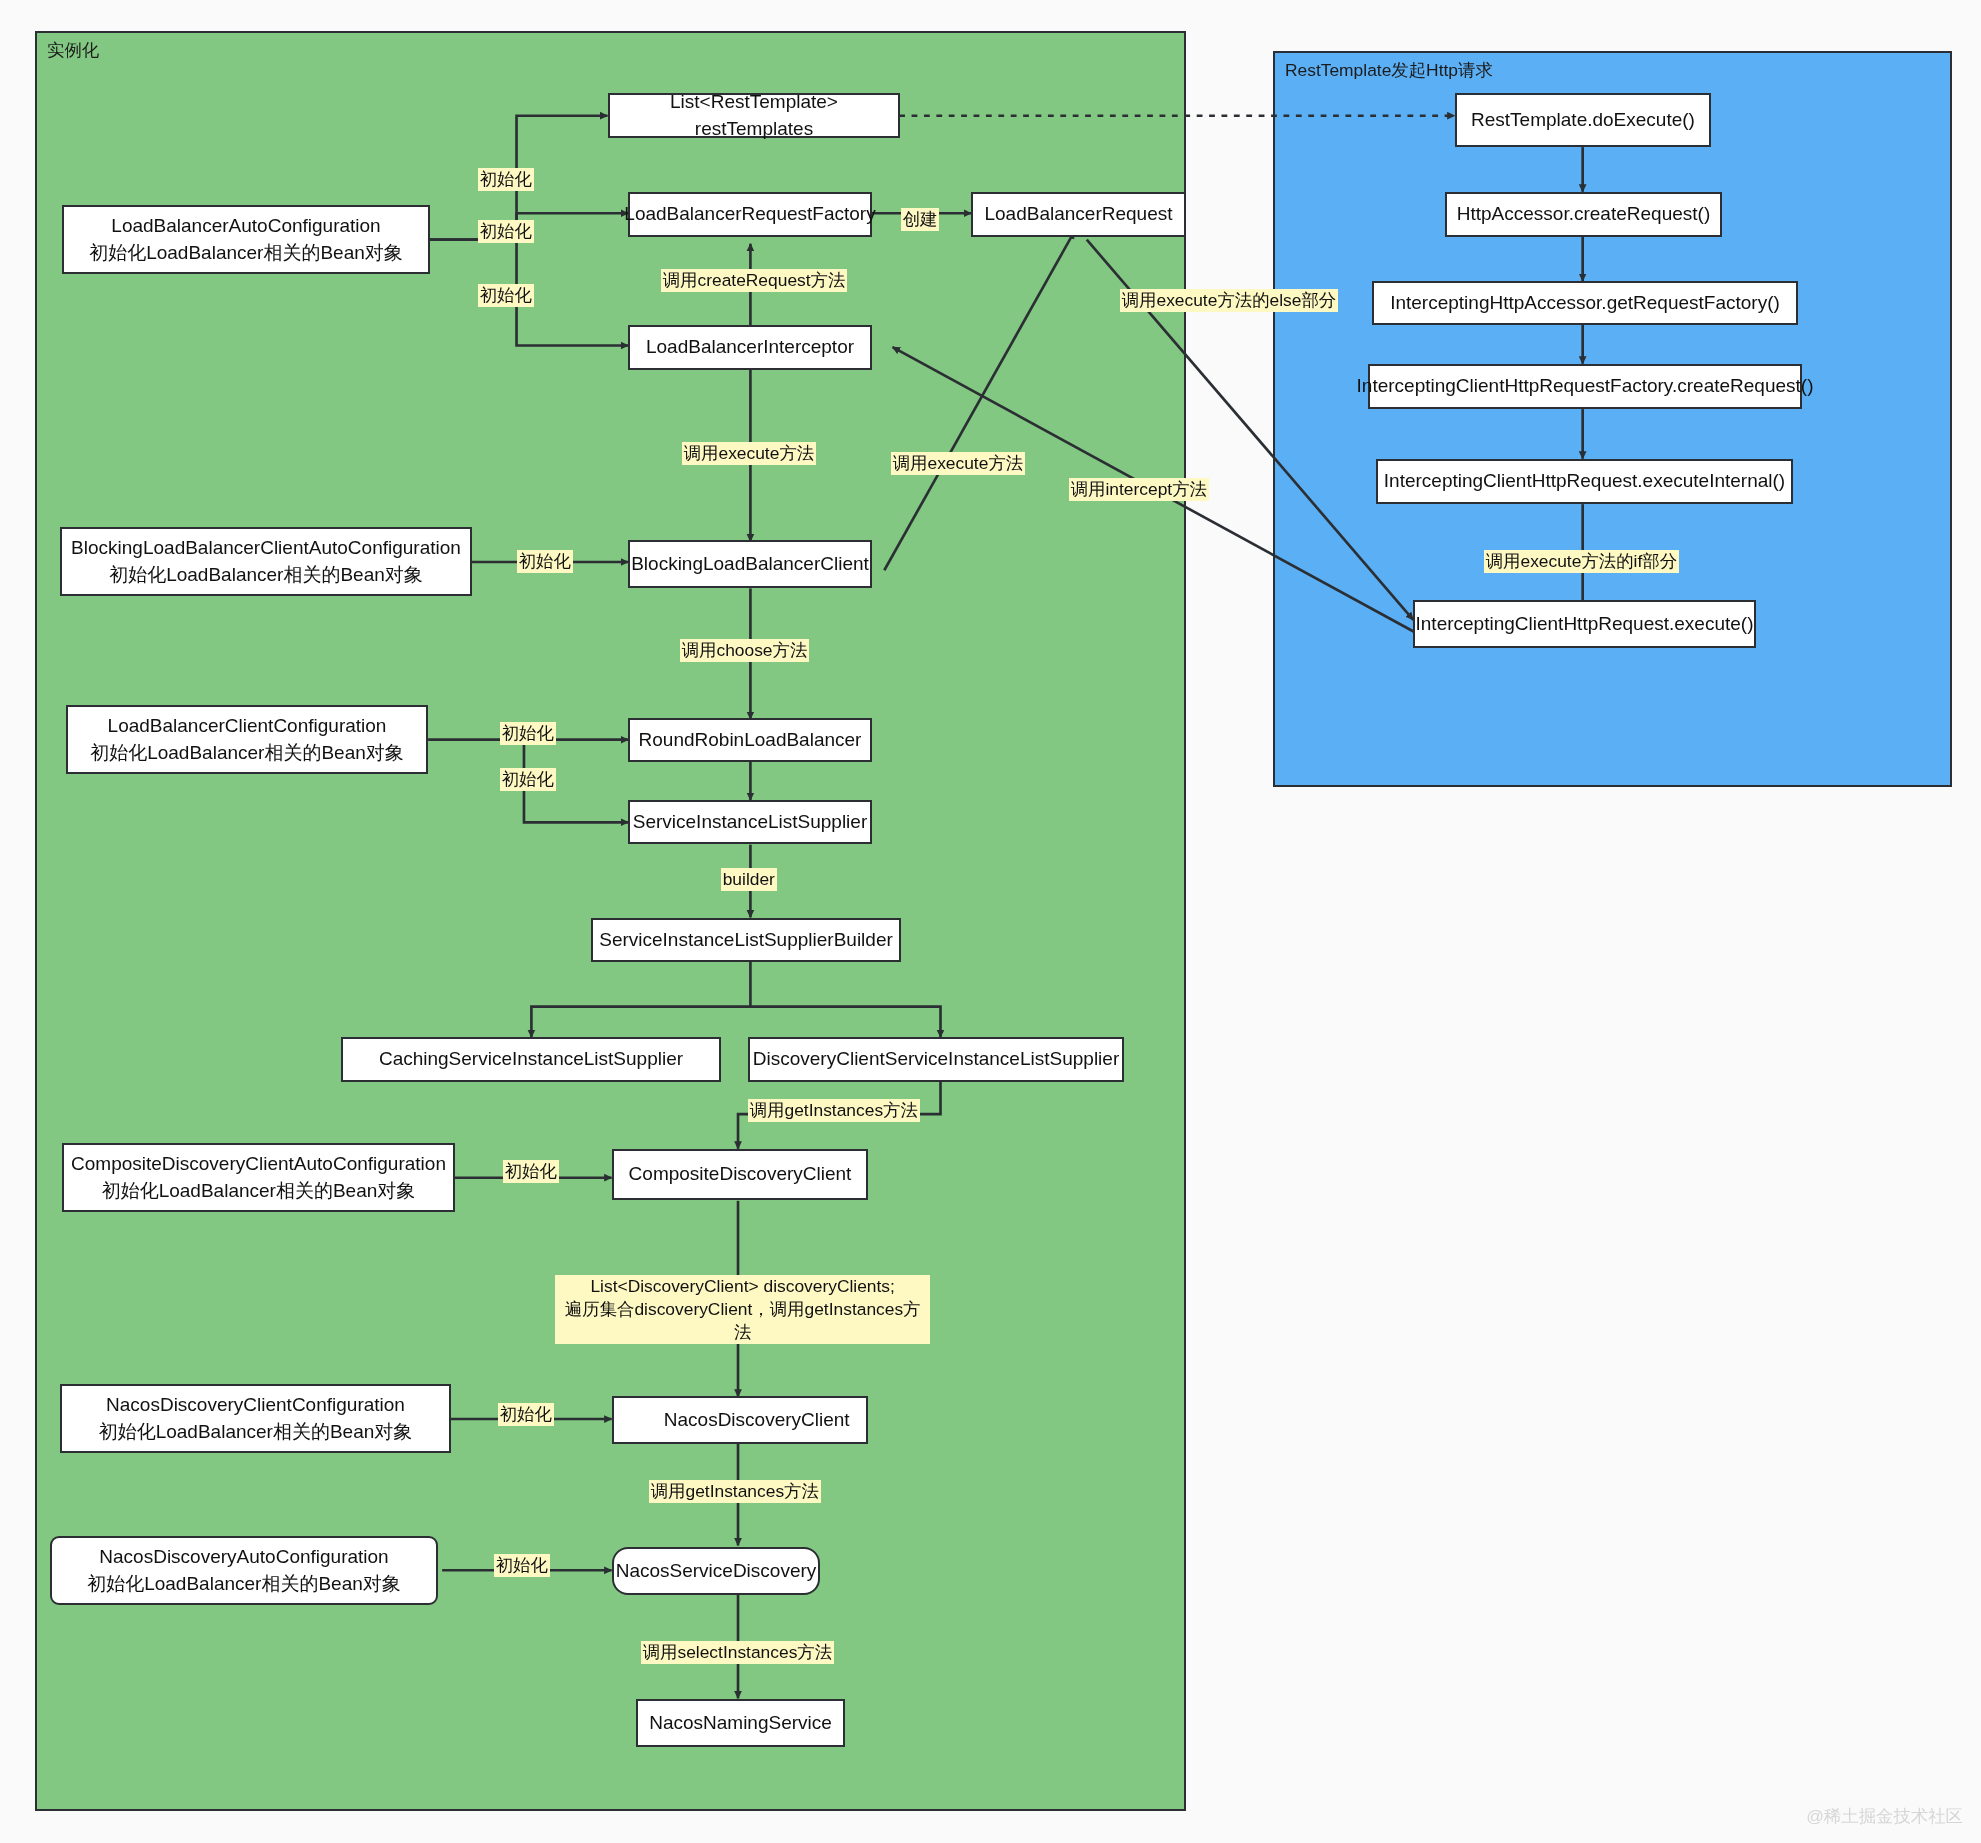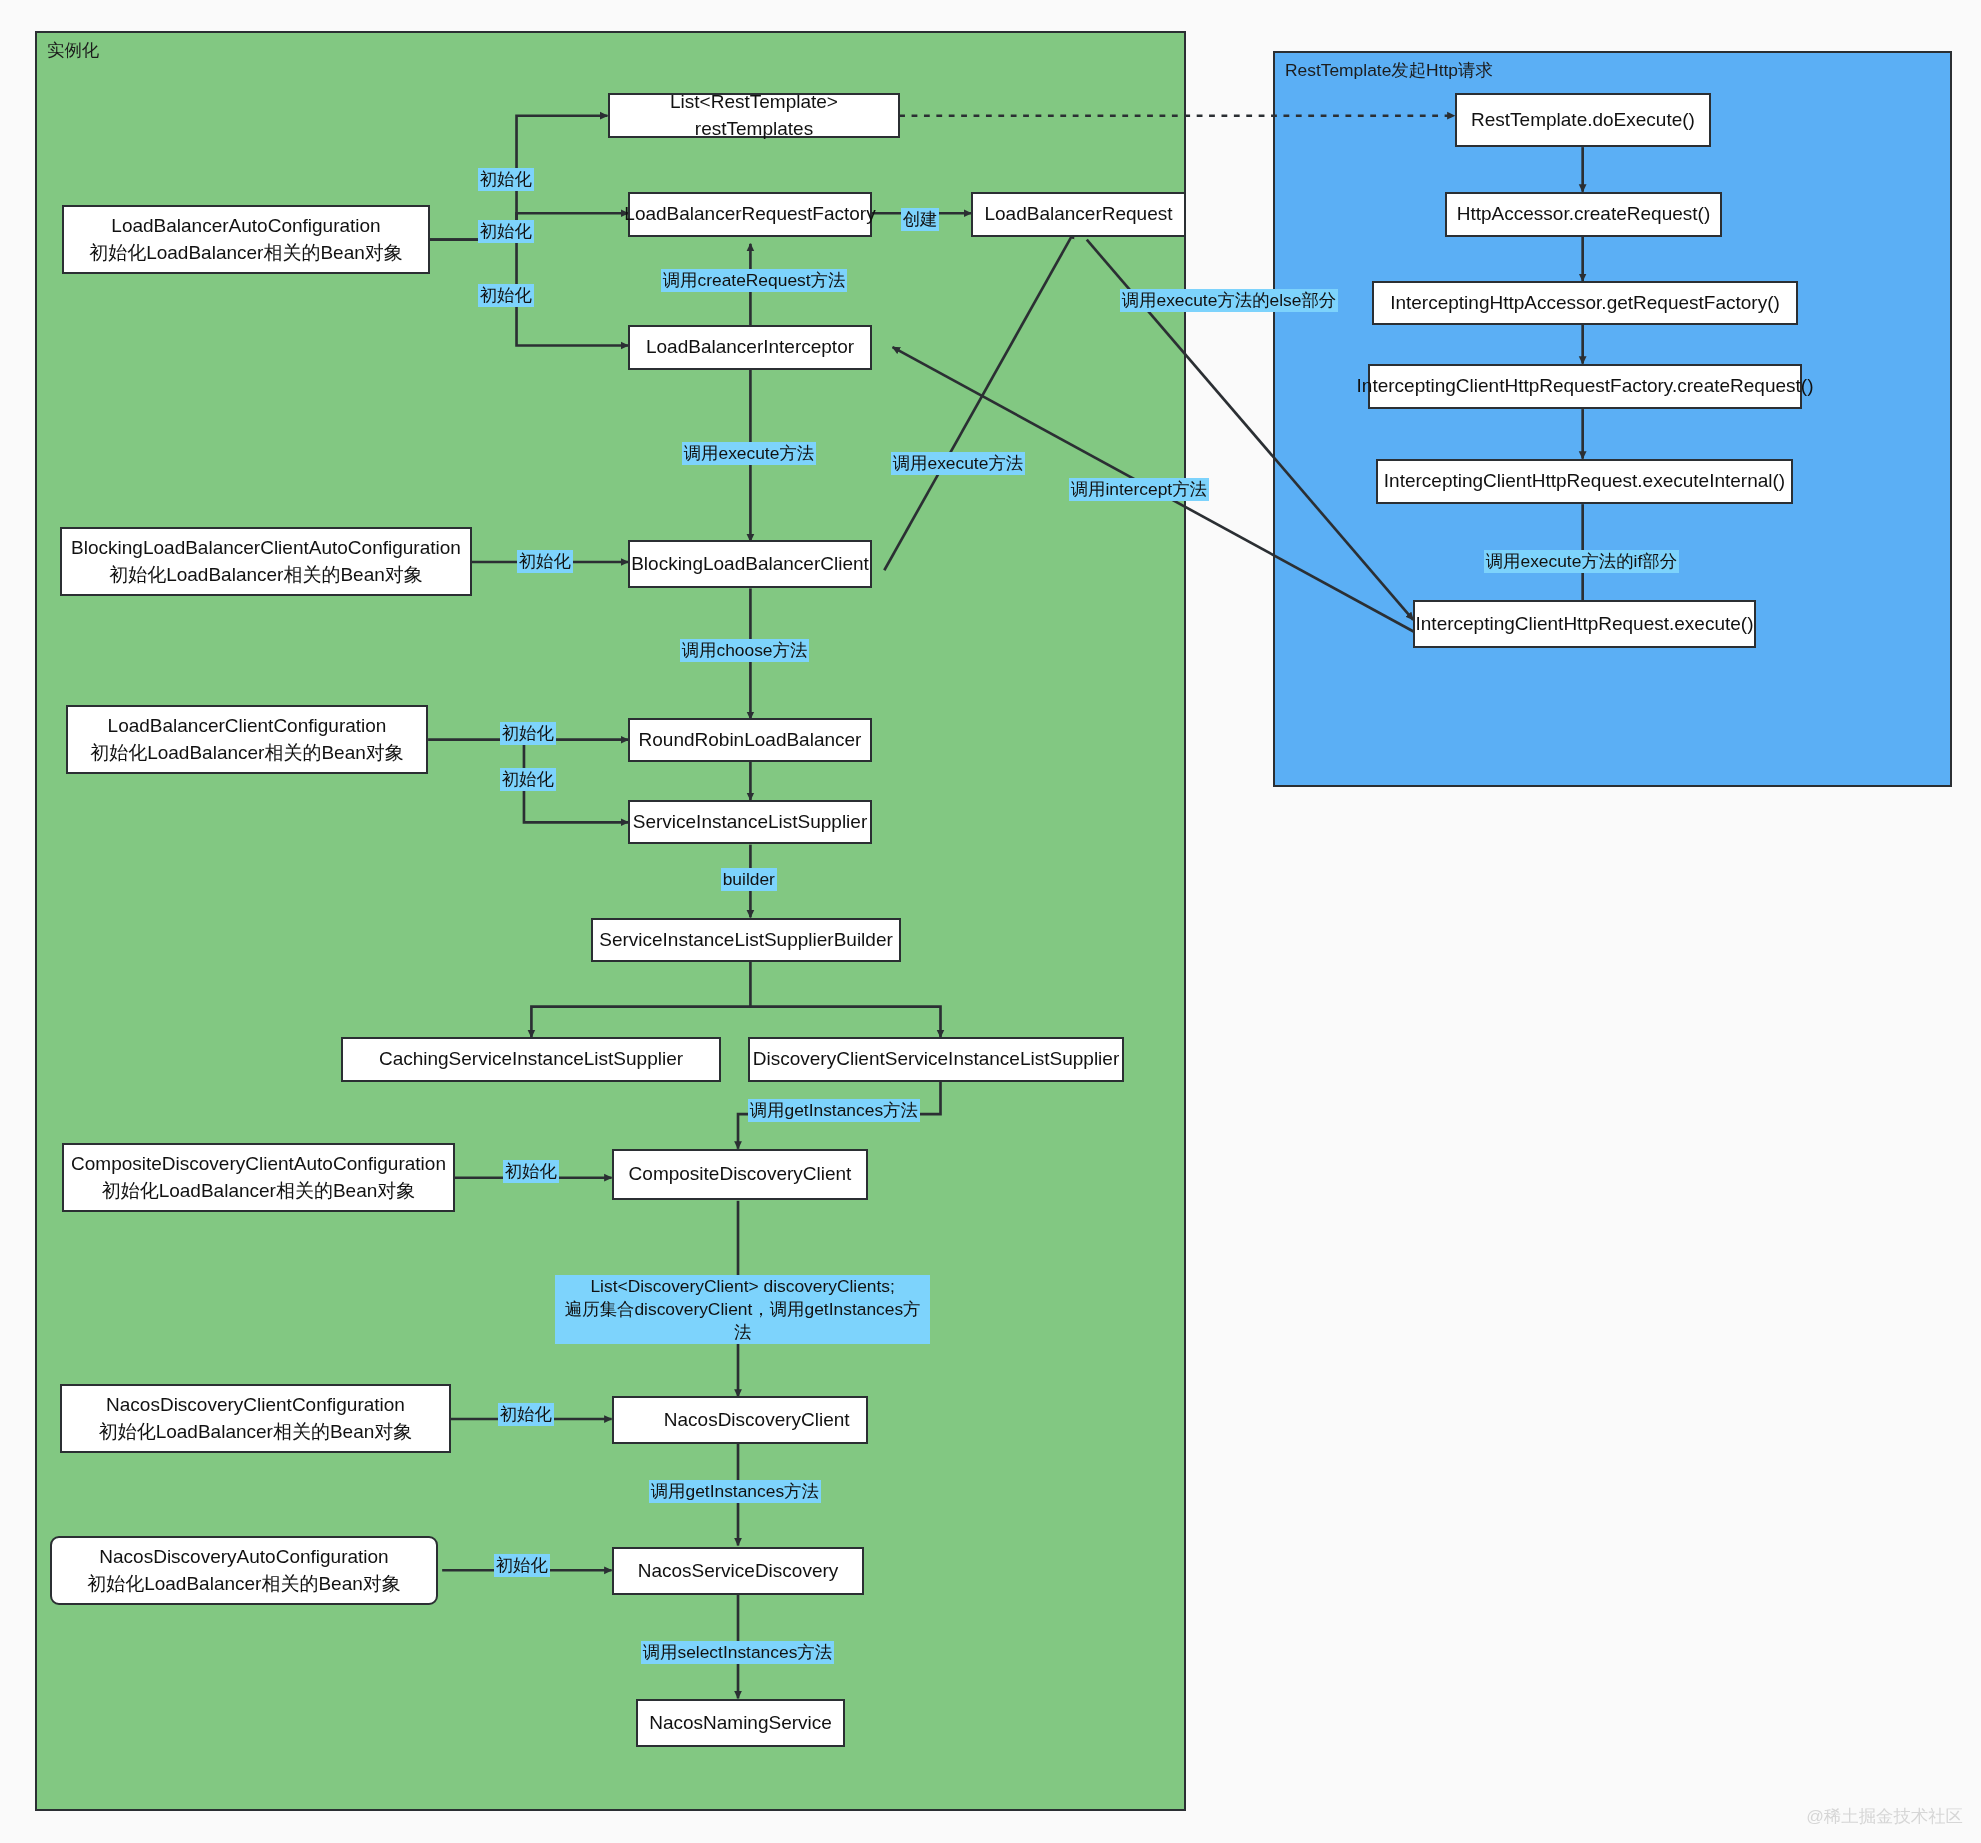--- a/index.html
+++ b/index.html
@@ -58,21 +58,21 @@
   svg.edges {
     position: absolute;
     left: 0; top: 0;
     width: 1981px; height: 1843px;
     z-index: 2;
     pointer-events: none;
     overflow: visible;
   }
   .edge-label {
     position: absolute;
-    background: #7dd3fc;
+    background: #fef9c3;
     font-size: 17.4px;
     color: #111;
     line-height: 1.32;
     white-space: nowrap;
     padding: 0 1.7px;
     z-index: 5;
     text-align: center;
   }
   .edge-label.multi { white-space: normal; }
   #watermark {
@@ -232,21 +232,21 @@
 
   <div class="node" style="left:612px; top:1396px; width:256px; height:48px;padding-left:40px;">
     <span>NacosDiscoveryClient</span>
   </div>
 
   <div class="node" style="left:50px; top:1536px; width:388px; height:69px;border-radius:9px;">
     <span>NacosDiscoveryAutoConfiguration</span>
     <span class="l2">初始化LoadBalancer相关的Bean对象</span>
   </div>
 
-  <div class="node" style="left:612px; top:1547px; width:252px; height:48px;">
+  <div class="node" style="left:612px; top:1547px; width:208px; height:48px;border-radius:16px;">
     <span>NacosServiceDiscovery</span>
   </div>
 
   <div class="node" style="left:636px; top:1699px; width:209px; height:48px;">
     <span>NacosNamingService</span>
   </div>
 
   <div class="node" style="left:1455px; top:93px; width:256px; height:54px;">
     <span>RestTemplate.doExecute()</span>
   </div>

